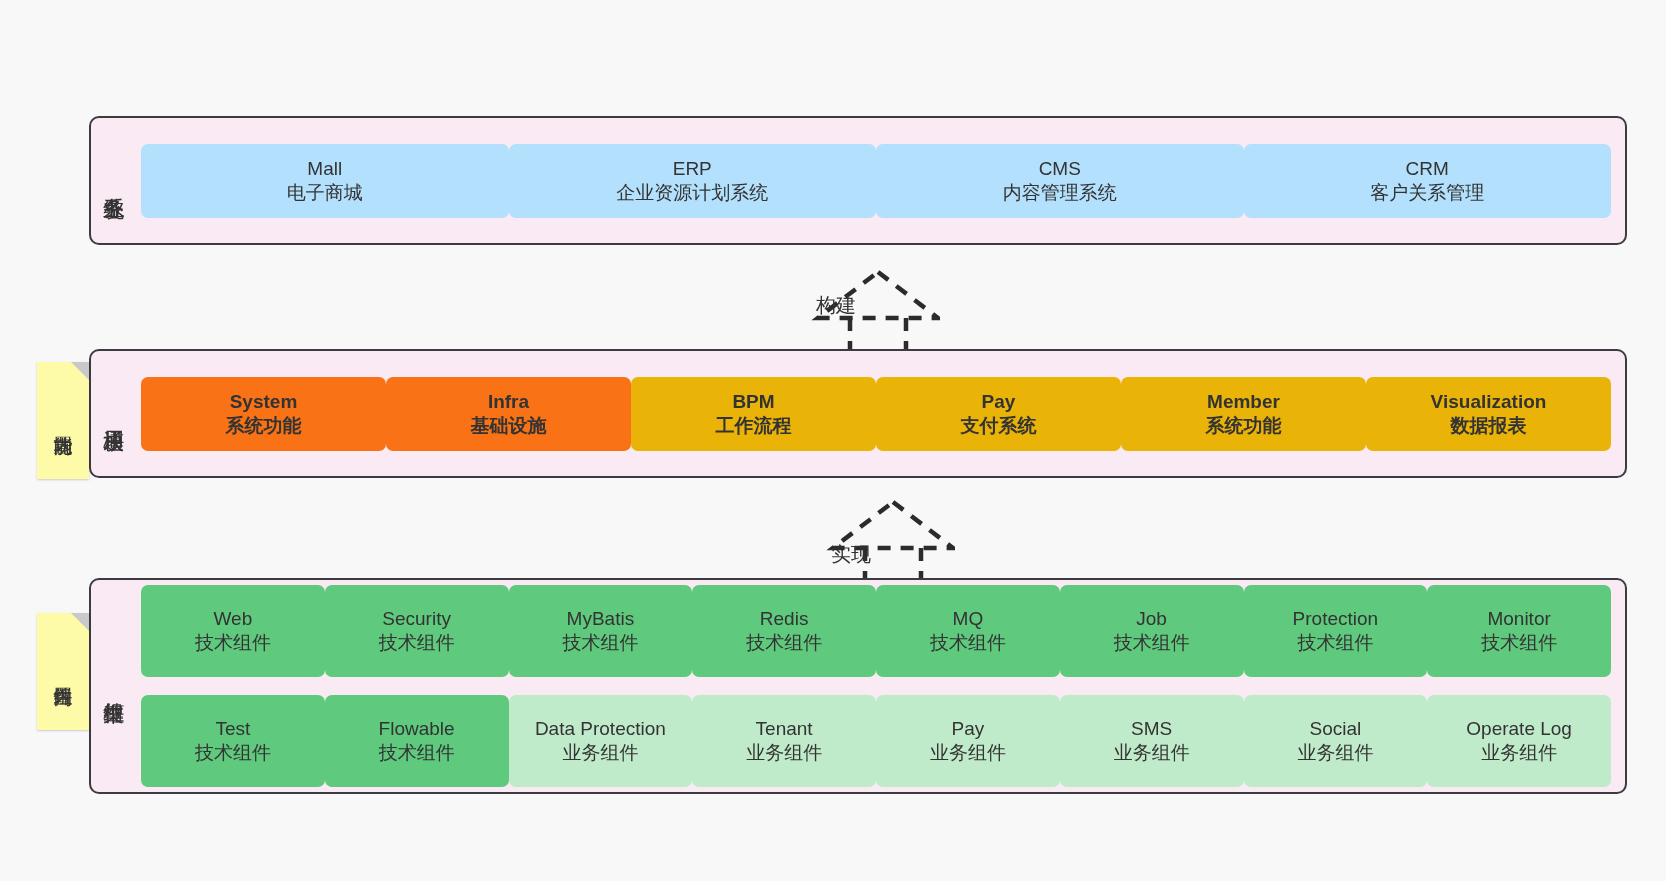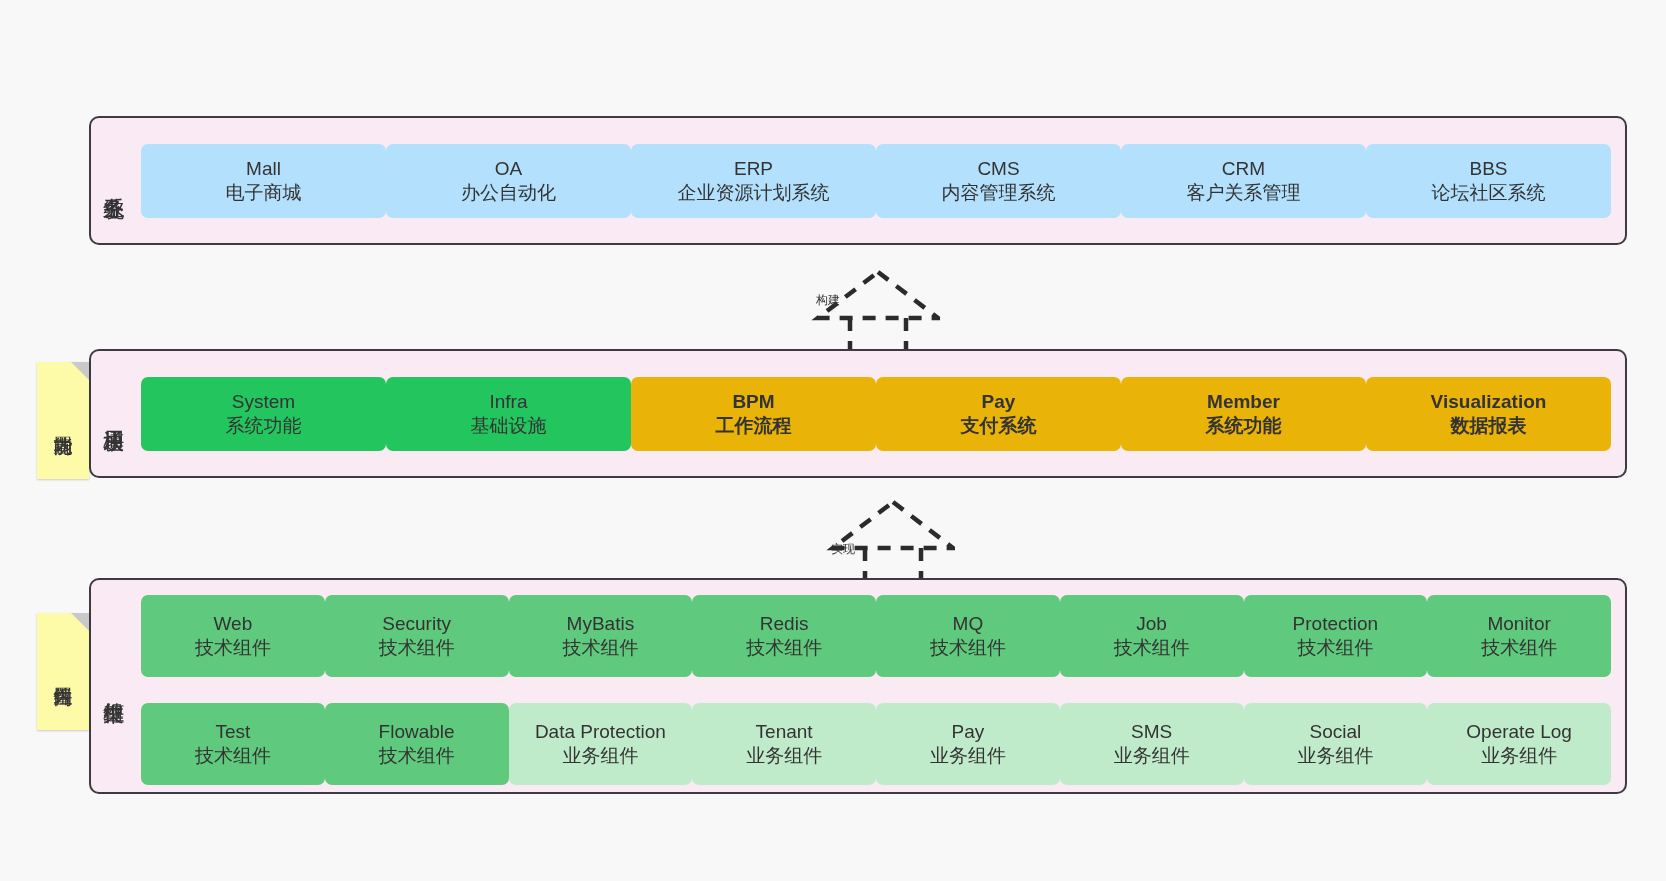--- a/index.html
+++ b/index.html
@@ -66,28 +66,28 @@
     color: #333333;
     box-sizing: border-box;
     padding: 4px 6px;
     min-width: 0;
   }
   .cell .en { display: block; }
   .cell .cn { display: block; }
 
   
   .c-blue        { background: #b3e0fc; }
-  .c-red         { background: #22c55e; }
+  .c-red         { background: #f97316; font-weight: bold; }
   .c-pink        { background: #eab308; font-weight: bold; }
   .c-green       { background: #5fc97d; }
   .c-green-light { background: #c0ebca; }
 
   
   .h-box   { height: 74px; }
-  .h-box2  { height: 82px; margin-top: 8px; }
+  .h-box2  { height: 92px; }
 
   
   .note {
     position: absolute;
     width: 52px;
     background: #fdfaa8;
     box-shadow: 0 1px 2px rgba(0,0,0,.18);
     display: flex;
     align-items: center;
     justify-content: center;
@@ -109,56 +109,48 @@
     border-left: 18px solid transparent;
   }
 
   
   .gen-arrow {
     position: absolute;
     pointer-events: none;
   }
   .gen-label {
     position: absolute;
-    font-size: 12px;
+    font-size: 20px;
     color: #333;
     background: transparent;
     white-space: nowrap;
   }
 </style>
 </head>
 <body>
 
 <div class="layer" id="layer-0" style="left:89px; top:116px; width:1538px; height:129px;">
   <div class="layer-title">业务系统</div>
   <div class="layer-body">
     <div class="row">
       <div class="cell h-box c-blue">
         <span class="en">Mall</span>
         <span class="cn">电子商城</span>
       </div>
       <div class="cell h-box c-blue">
-        <span class="en">OA</span>
-        <span class="cn">办公自动化</span>
-      </div>
-      <div class="cell h-box c-blue">
         <span class="en">ERP</span>
         <span class="cn">企业资源计划系统</span>
       </div>
       <div class="cell h-box c-blue">
         <span class="en">CMS</span>
         <span class="cn">内容管理系统</span>
       </div>
       <div class="cell h-box c-blue">
         <span class="en">CRM</span>
         <span class="cn">客户关系管理</span>
-      </div>
-      <div class="cell h-box c-blue">
-        <span class="en">BBS</span>
-        <span class="cn">论坛社区系统</span>
       </div>
     </div>
   </div>
 </div>
 
 <div class="gen-arrow" style="left:790px; top:268px; width:150px; height:90px;">
   <svg width="150" height="90" viewBox="0 0 150 90">
     <path d="M 88 4 L 148 50 L 28 50 Z" fill="none" stroke="#2b2b2b" stroke-width="4.5" stroke-dasharray="13 10" stroke-linejoin="miter"></path>
     <path d="M 60 50 L 60 88 M 116 50 L 116 88" fill="none" stroke="#2b2b2b" stroke-width="4.5" stroke-dasharray="13 10"></path>
   </svg>

